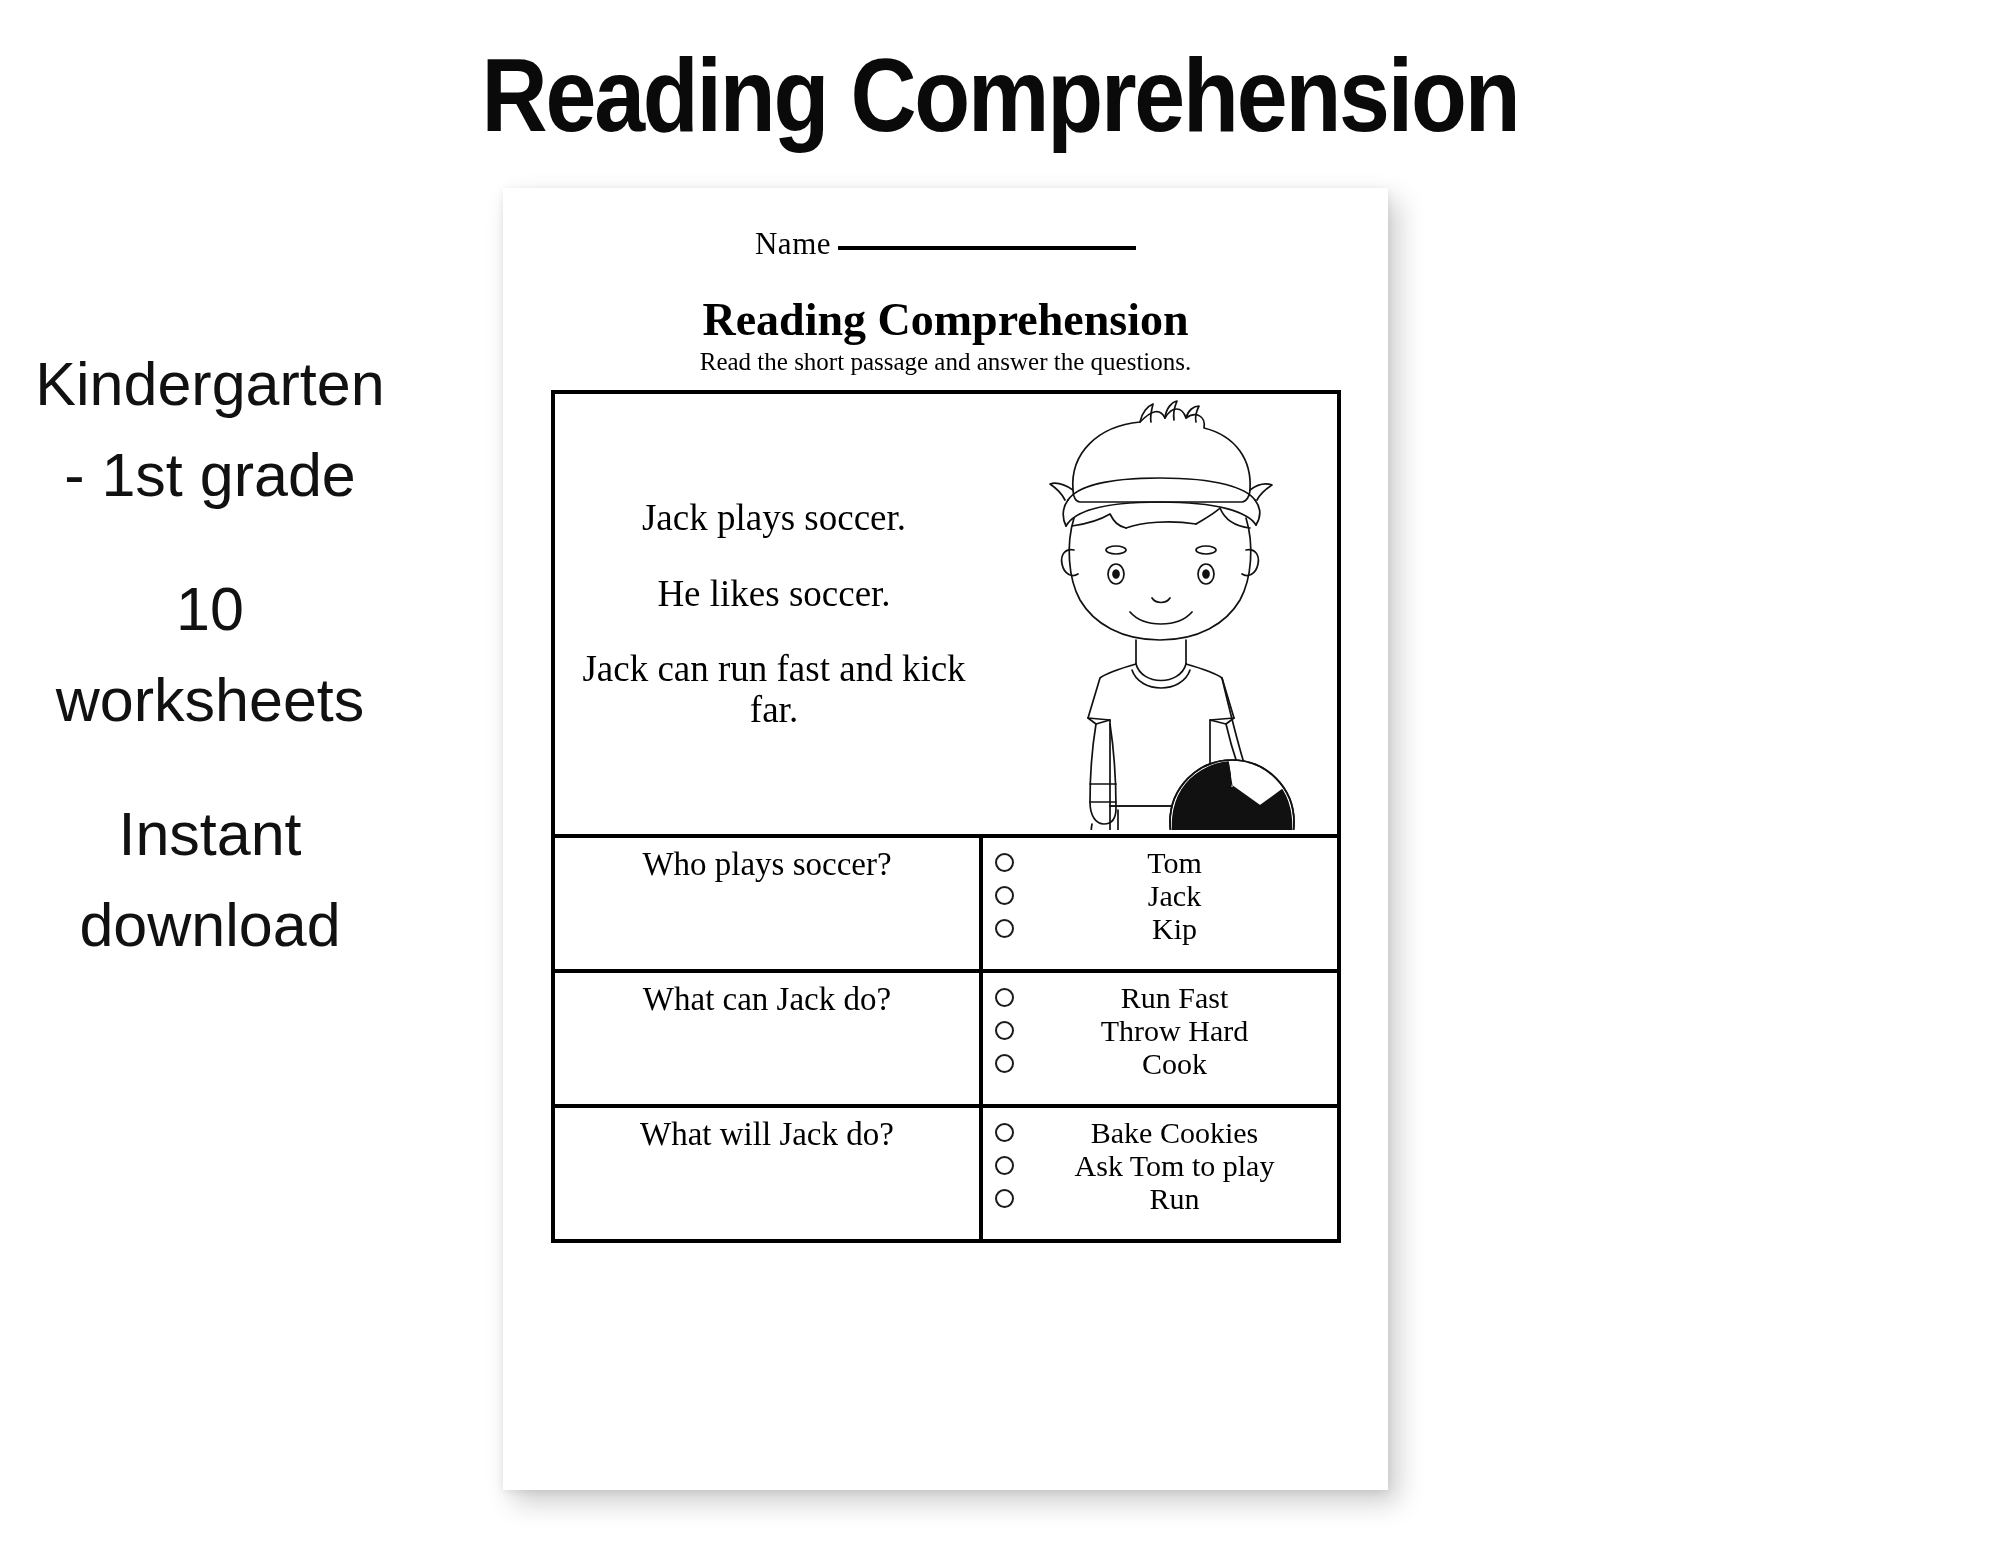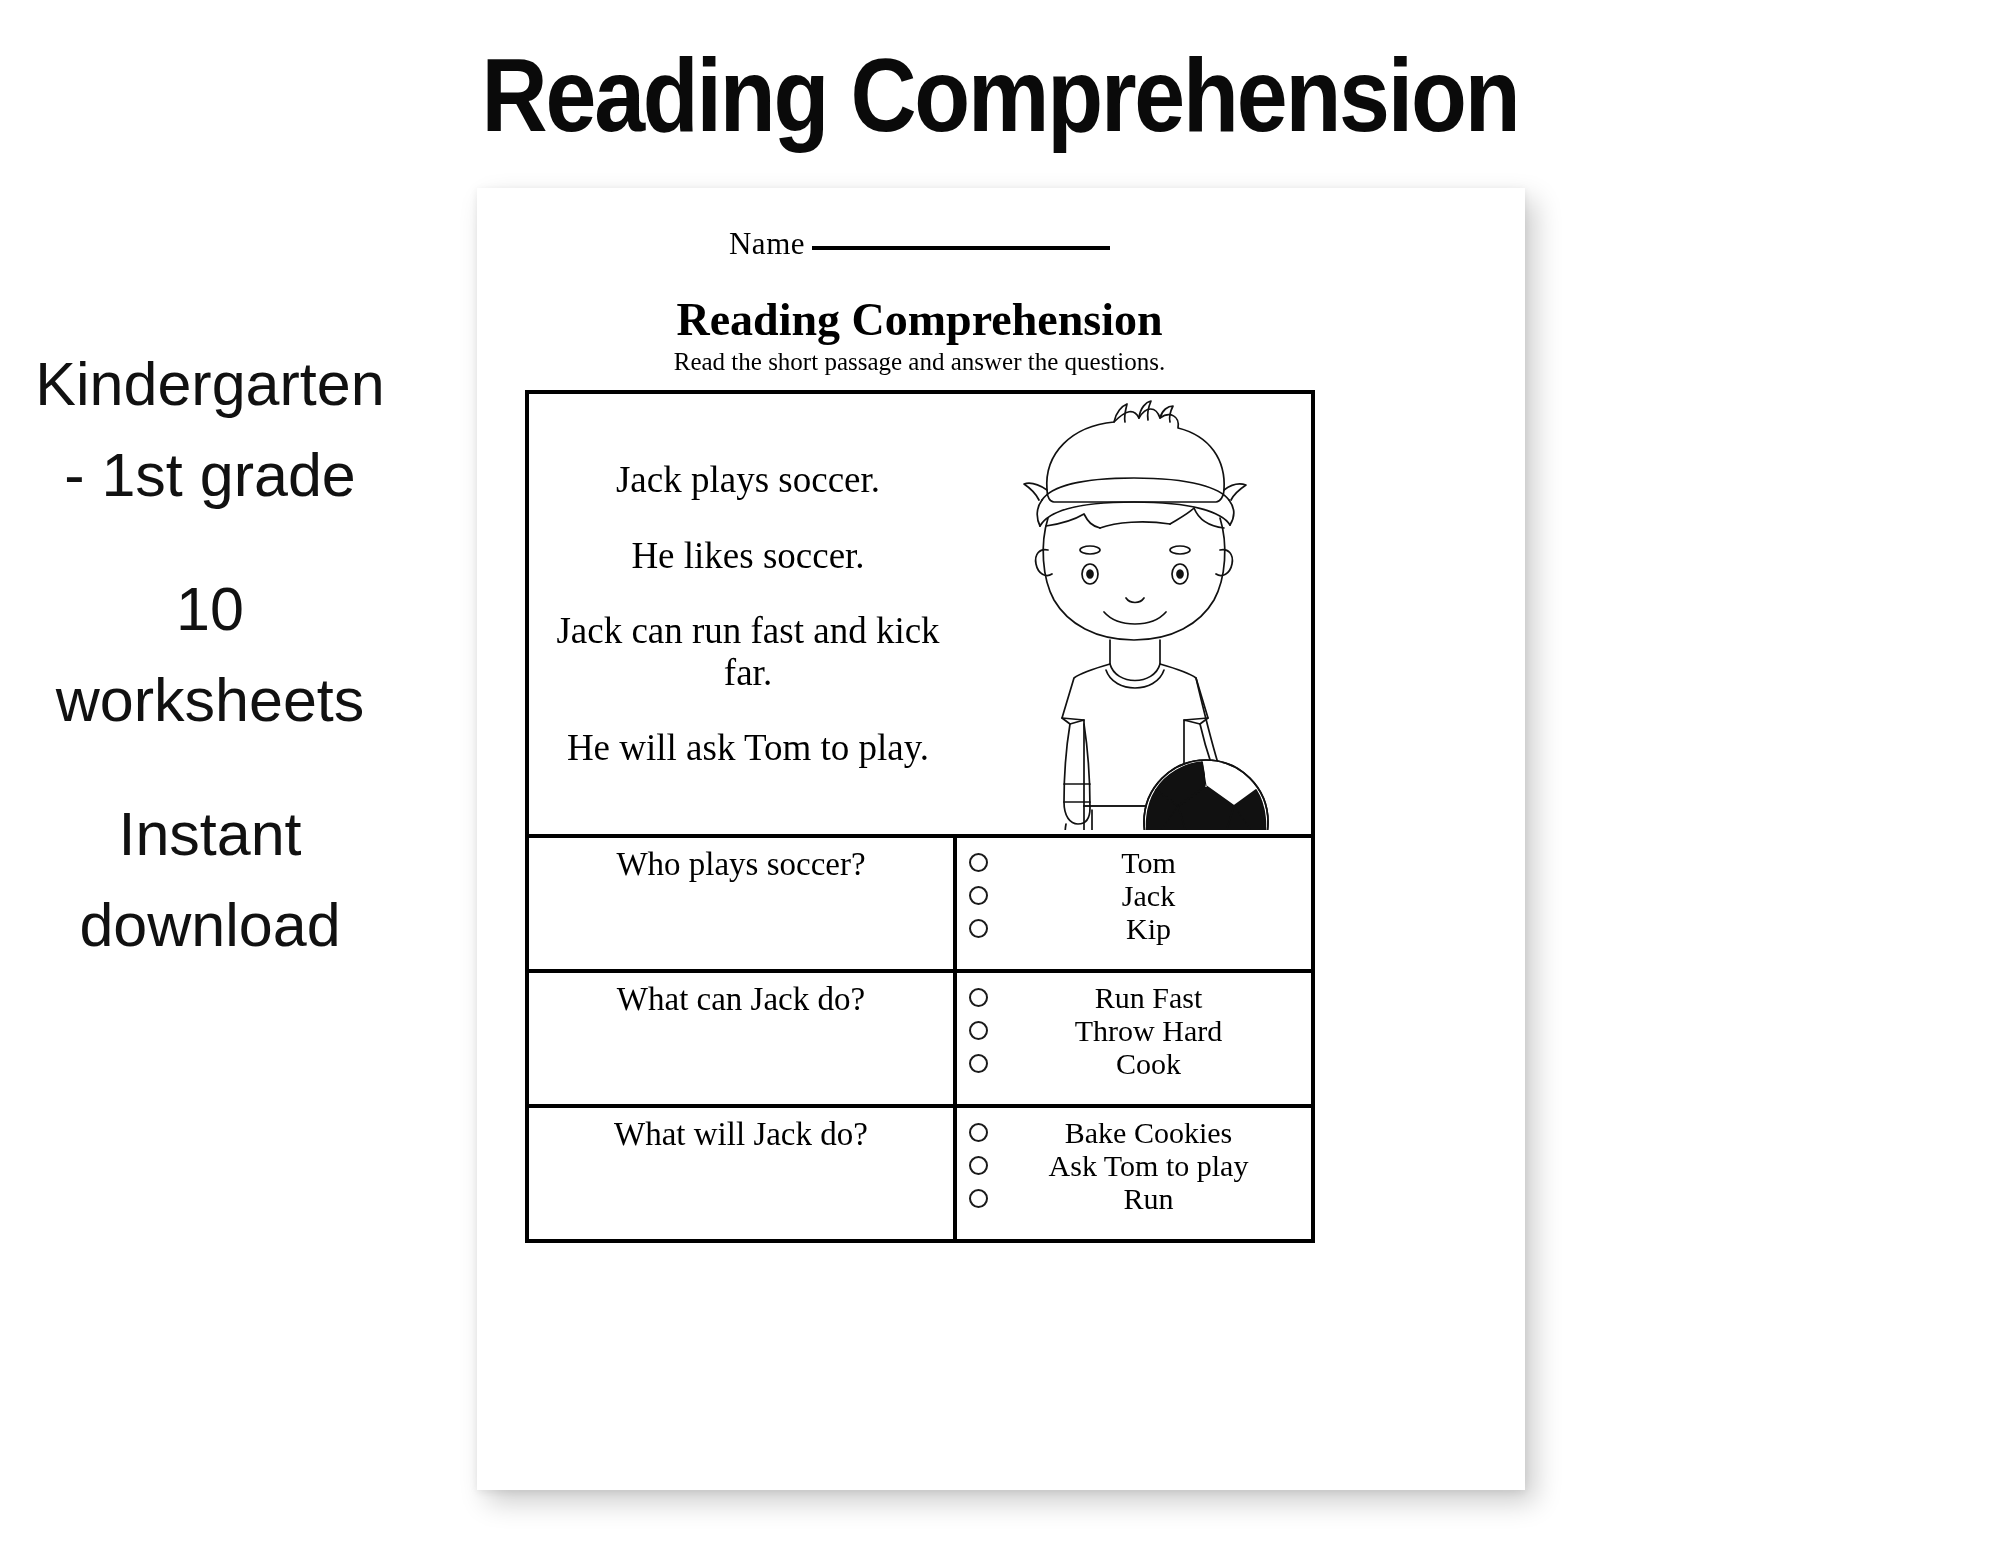--- a/index.html
+++ b/index.html
@@ -46,23 +46,23 @@
     color: #111111;
     font-weight: 400;
   }
   .promo-block { margin-bottom: 62px; }
   .promo-block:last-child { margin-bottom: 0; }
   .promo-line { display: block; white-space: nowrap; margin-top: 19px; }
 
   
   #worksheet-paper {
     position: absolute;
-    left: 477px;
+    left: 503px;
     top: 188px;
-    width: 1048px;
+    width: 885px;
     height: 1302px;
     background: #ffffff;
     box-shadow: 10px 12px 26px rgba(0,0,0,0.20),
                 0 2px 8px rgba(0,0,0,0.08);
   }
 
   
   #name-row {
     position: absolute;
     left: 0;
@@ -245,21 +245,20 @@
   <div id="ws-subtitle">Read the short passage and answer the questions.</div>
 
   <div id="ws-table">
 
     <div id="passage-row">
 
       <div id="passage-cell">
         <div class="passage-line">Jack plays soccer.</div>
         <div class="passage-line">He likes soccer.</div>
         <div class="passage-line">Jack can run fast and kick far.</div>
-        <div class="passage-line">He will ask Tom to play.</div>
       </div>
 
       <div id="illustration-cell">
         <svg id="boy-illustration" width="300" height="432" viewBox="0 0 300 432" fill="none" stroke="#111" stroke-width="1.7" stroke-linecap="round" stroke-linejoin="round">
 
           <path d="M63 92 C60 55 88 28 130 24 C142 12 150 10 155 20 C162 8 172 8 176 20
                    C186 13 196 18 194 30 C226 38 242 62 240 92
                    C240 98 236 104 232 104 L70 104 C66 104 63 99 63 92 Z"></path>
 
           <path d="M130 24 C132 14 138 8 143 6 C141 14 140 20 141 24"></path>

